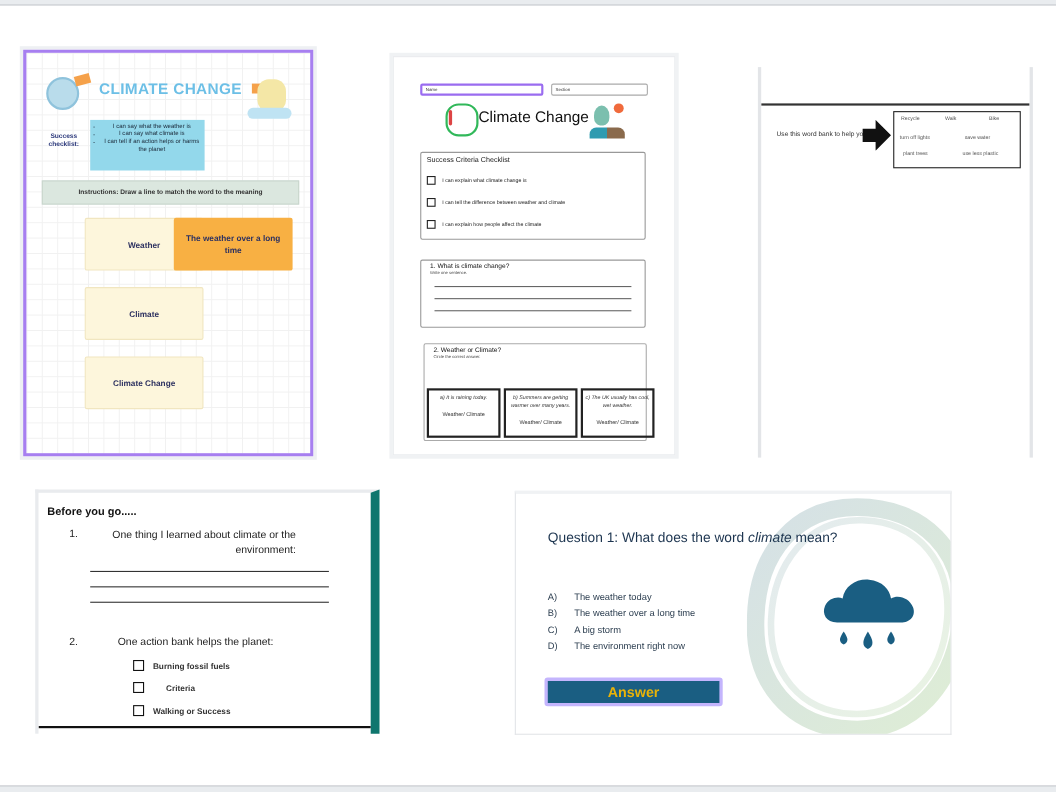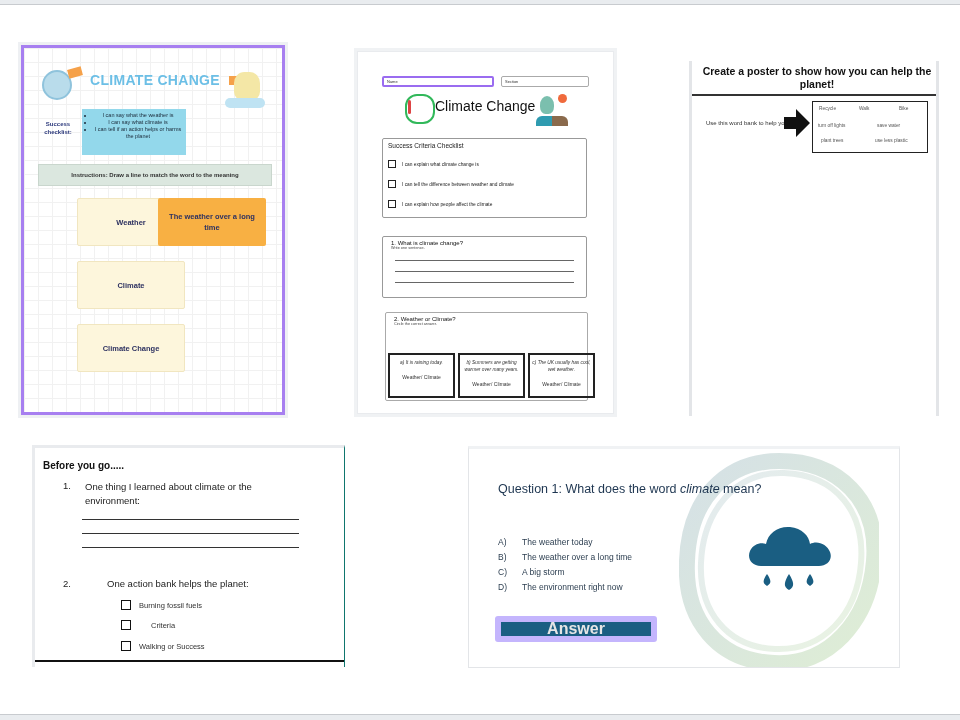--- a/index.html
+++ b/index.html
@@ -58,36 +58,36 @@
   
   #p3 { left: 689px; top: 61px; width: 250px; height: 355px; border-left: 3px solid #e3e5e8; border-right: 3px solid #e3e5e8; }
   #p3 .title { position: absolute; left: 0; top: 4px; width: 250px; text-align: center; font-size: 10.5px; font-weight: bold; color: #111; line-height: 13px; }
   #p3 .rule { position: absolute; left: 0; top: 33px; width: 244px; height: 2px; background: #333; }
   #p3 .use { position: absolute; left: 10px; top: 58px; width: 90px; text-align: center; font-size: 6px; color: #333; line-height: 9px; }
   #p3 .arrow { position: absolute; left: 92px; top: 48px; width: 26px; height: 28px; }
   #p3 .bank { position: absolute; left: 120px; top: 40px; width: 116px; height: 52px; border: 1.5px solid #222; }
   #p3 .bank span { position: absolute; font-size: 4.8px; color: #555; }
 
   
-  #p4 { left: 32px; top: 445px; width: 313px; height: 222px; border-left: 3px solid #e9ebee; border-right: 1px solid #0f766e; border-top: 3px solid #e9ebee; }
+  #p4 { left: 32px; top: 445px; width: 313px; height: 222px; border-left: 3px solid #e9ebee; border-right: 8px solid #0f766e; border-top: 3px solid #e9ebee; }
   #p4 .title { position: absolute; left: 8px; top: 12px; font-size: 10px; font-weight: bold; color: #111; }
   #p4 .item { position: absolute; font-size: 9.5px; color: #222; }
   #p4 .wline { position: absolute; left: 47px; width: 217px; height: 1px; background: #333; }
-  #p4 .chkrow { position: absolute; left: 86px; display: flex; align-items: center; }
+  #p4 .chkrow { position: absolute; left: 86px; display: flex; align-items: center; font-weight: bold; }
   #p4 .chkrow .b { width: 10px; height: 10px; border: 1.5px solid #111; margin-right: 8px; }
   #p4 .chkrow span { font-size: 7.5px; color: #333; }
   #p4 .bottom { position: absolute; left: 0; top: 212px; width: 310px; height: 2px; background: #111; }
 
   
-  #p5 { left: 468px; top: 446px; width: 432px; height: 222px; border: 1px solid #e3e5e8; border-top: 3px solid #f0f2f4; }
+  #p5 { left: 468px; top: 446px; width: 397px; height: 222px; border: 1px solid #e3e5e8; border-top: 3px solid #f0f2f4; }
   #p5 .q { position: absolute; left: 29px; top: 32px; font-size: 12.5px; color: #1d3550; line-height: 16px; }
   #p5 .ans { position: absolute; left: 29px; font-size: 8.5px; color: #2c3e50; display: flex; }
   #p5 .ans .l { width: 24px; }
-  #p5 .btn { position: absolute; left: 26px; top: 167px; width: 162px; height: 26px; background: #1a5e82; border: 6px solid #c4b5fd; border-radius: 3px;
-             color: #e5e5e5; font-size: 16px; font-weight: bold; display: flex; align-items: center; justify-content: center; cursor: pointer; }
+  #p5 .btn { position: absolute; left: 26px; top: 167px; width: 162px; height: 26px; background: #1a5e82; border: 3px solid #c4b5fd; border-radius: 3px;
+             color: #eab308; font-size: 13px; font-weight: bold; display: flex; align-items: center; justify-content: center; cursor: pointer; }
   #p5 .ring { position: absolute; left: 210px; top: 2px; width: 200px; height: 222px; }
   #p5 .cloud { position: absolute; left: 278px; top: 75px; width: 86px; height: 75px; }
 </style>
 </head>
 <body>
 
 <div class="topbar"></div>
 
 <div class="panel" id="p1">
   <div class="globe"></div>
@@ -156,41 +156,40 @@
       </div>
       <div class="opt">
         <div class="s">c) The UK usually has cool, wet weather.</div>
         <div class="c">Weather/ Climate</div>
       </div>
     </div>
   </div>
 </div>
 
 <div class="panel" id="p3">
-  <div class="title">Create a poster to show how you can help the planet!</div>
   <div class="rule"></div>
   <div class="use">Use this word bank to help you</div>
   <svg class="arrow" viewBox="0 0 26 28">
     <polygon points="0,8 12,8 12,0 26,14 12,28 12,20 0,20" fill="#111"></polygon>
   </svg>
   <div class="bank">
     <span style="left:6px;top:4px">Recycle</span>
     <span style="left:46px;top:4px">Walk</span>
     <span style="left:86px;top:4px">Bike</span>
     <span style="left:5px;top:21px">turn off lights</span>
     <span style="left:64px;top:21px">save water</span>
     <span style="left:8px;top:36px">plant trees</span>
     <span style="left:62px;top:36px">use less plastic</span>
   </div>
 </div>
 
 <div class="panel" id="p4">
   <div class="title">Before you go.....</div>
   <div class="item" style="left:28px;top:32px">1.</div>
-  <div class="item" style="left:50px;top:32px;width:200px;text-align:left;line-height:14px">One thing I learned about climate or the environment:</div>
+  <div class="item" style="left:34px;top:32px;width:200px;text-align:right;line-height:14px">One thing I learned about climate or the environment:</div>
   <div class="wline" style="top:71px"></div>
   <div class="wline" style="top:85px"></div>
   <div class="wline" style="top:99px"></div>
   <div class="item" style="left:28px;top:130px">2.</div>
   <div class="item" style="left:72px;top:130px">One action bank helps the planet:</div>
   <div class="chkrow" style="top:152px">
     <div class="b"></div>
     <span>Burning fossil fuels</span>
   </div>
   <div class="chkrow" style="top:172px">

